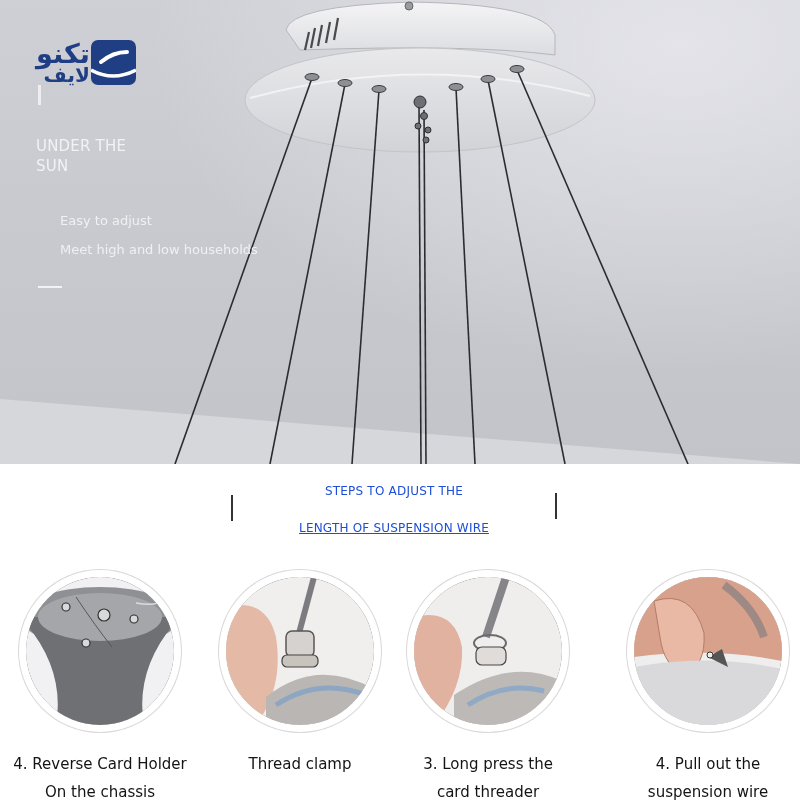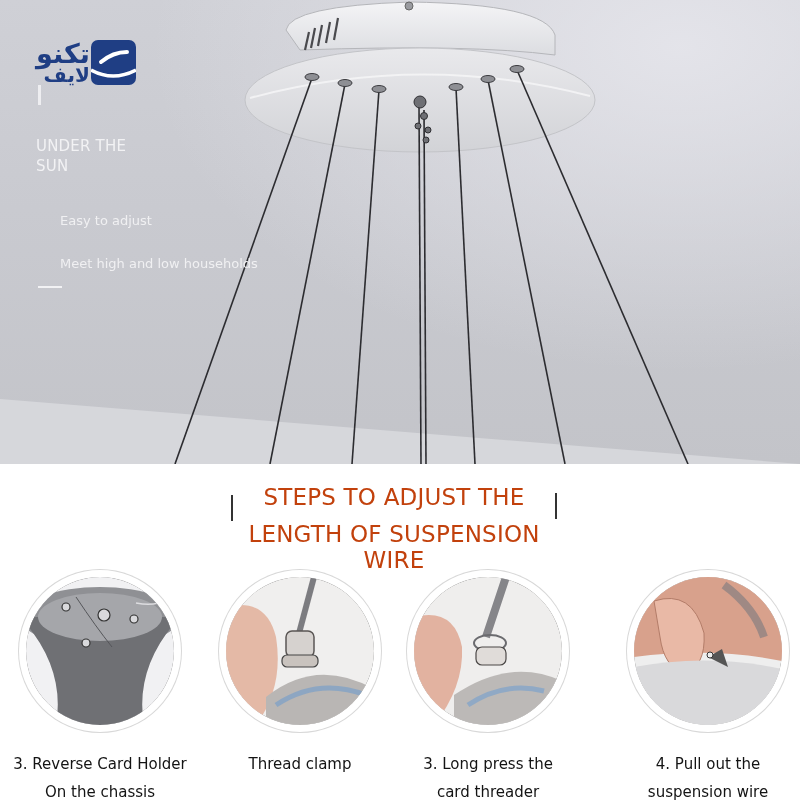--- a/index.html
+++ b/index.html
@@ -37,34 +37,34 @@
   }
 
   .hero-vbar { position:absolute; left:38px; top:85px; width:3px; height:20px; background:#eeeef1; }
   .hero-title {
     position:absolute; left:36px; top:136px; color:#f2f2f4; font-size:15px; line-height:20px; letter-spacing:0.2px;
   }
   .hero-sub {
     position:absolute; left:36px; color:#f0f0f2; font-size:13px; white-space:nowrap;margin-left:24px;
   }
   .hero-sub.s1 { top:213px; }
-  .hero-sub.s2 { top:256px; }
+  .hero-sub.s2 { top:242px; }
   .hero-dash { position:absolute; left:38px; top:286px; width:24px; height:2px; background:#f2f2f4; }
 
   
   .steps-header {
     position:absolute; left:230px; top:480px; width:328px; height:70px;
   }
   .steps-header .bar-l { position:absolute; left:1px; top:15px; width:2px; height:26px; background:#333; }
   .steps-header .bar-r { position:absolute; right:1px; top:13px; width:2px; height:26px; background:#333; }
   .steps-header .h-line {
-    position:absolute; left:0; width:100%; text-align:center; color:#c2410c; font-size:23px; letter-spacing:0.2px;
+    position:absolute; left:0; width:100%; text-align:center; color:#1d4ed8; font-size:12px; letter-spacing:0.2px;
   }
   .steps-header .h-line.l1 { top:4px; }
-  .steps-header .h-line.l2 { top:41px; }
+  .steps-header .h-line.l2 { top:41px;text-decoration:underline; }
 
   
   .step { position:absolute; top:570px; width:200px; height:230px; }
   .step .circle {
     position:absolute; left:50%; top:0; width:162px; height:162px; margin-left:-81px;
     border-radius:50%; border:7px solid #ffffff;
     box-shadow: 0 0 0 1px #d8d8d8, inset 0 0 0 2px #3a3a3a;
     overflow:hidden; background:#e6e6e6;
   }
   .step .caption {
@@ -175,21 +175,21 @@
         <circle cx="40" cy="30" r="4"></circle>
         <circle cx="78" cy="38" r="6"></circle>
         <circle cx="108" cy="42" r="4"></circle>
         <circle cx="60" cy="66" r="4"></circle>
       </g>
       <path d="M50 20 Q 70 50 86 70" stroke="#55565a" stroke-width="1" fill="none"></path>
       <path d="M110 26 Q 130 30 140 22" stroke="#dcdcdf" stroke-width="1.5" fill="none"></path>
     </svg>
   </div>
   <div class="caption">
-    <div>3. Reverse Card Holder</div>
+    <div>4. Reverse Card Holder</div>
     <div>On the chassis</div>
   </div>
 </div>
 
 <div class="step" style="left:200px;">
   <div class="circle">
     <svg width="148" height="148" viewBox="0 0 148 148">
       <rect width="148" height="148" fill="#f0efee"></rect>
       <path d="M0 30 Q 40 20 50 60 Q 58 110 30 148 L0 148 Z" fill="#e4b9a6"></path>
       <path d="M40 120 Q 90 80 148 112 L148 148 L40 148 Z" fill="#b9b6b4"></path>

